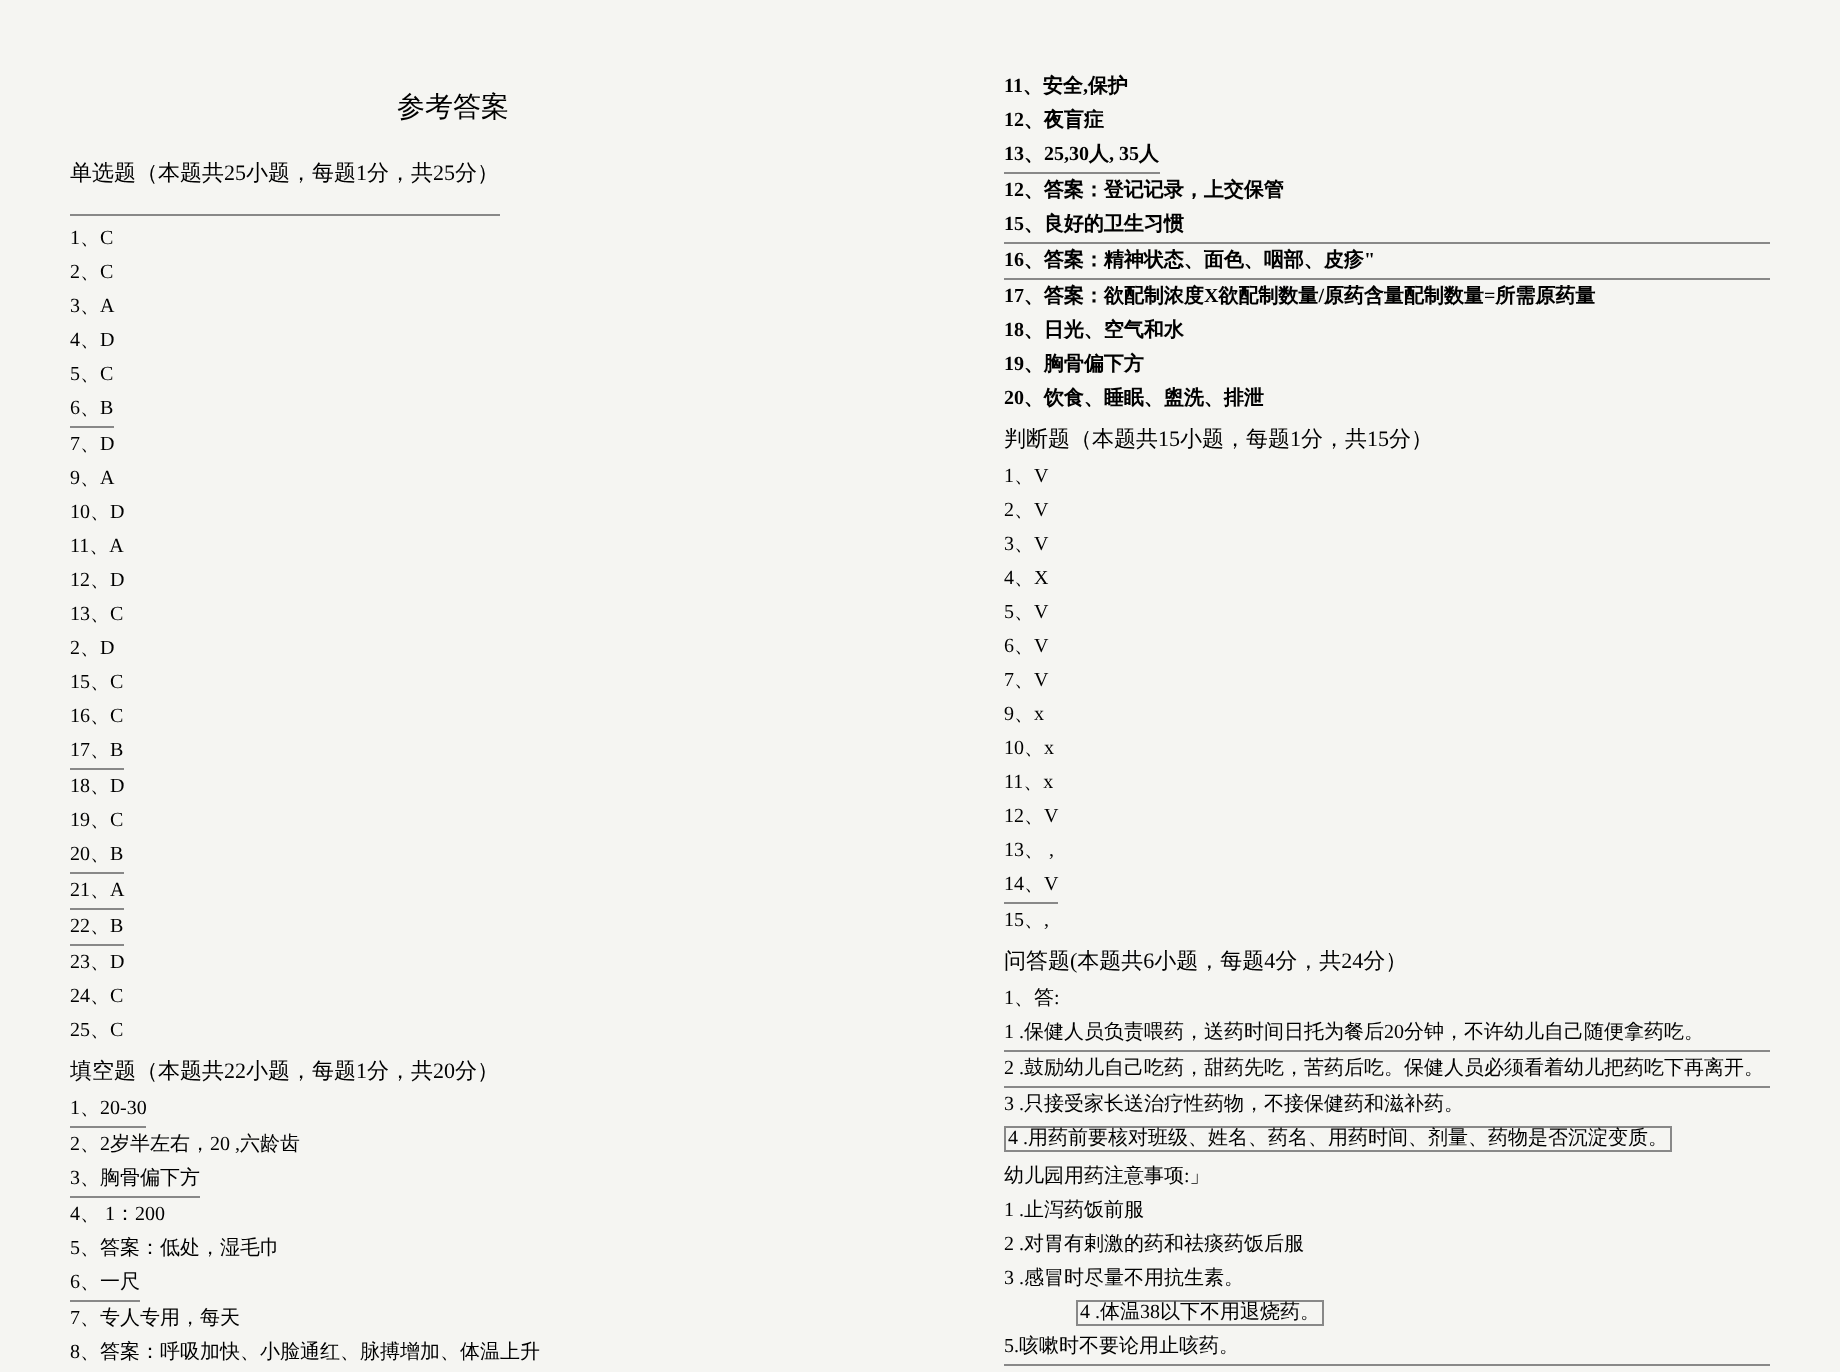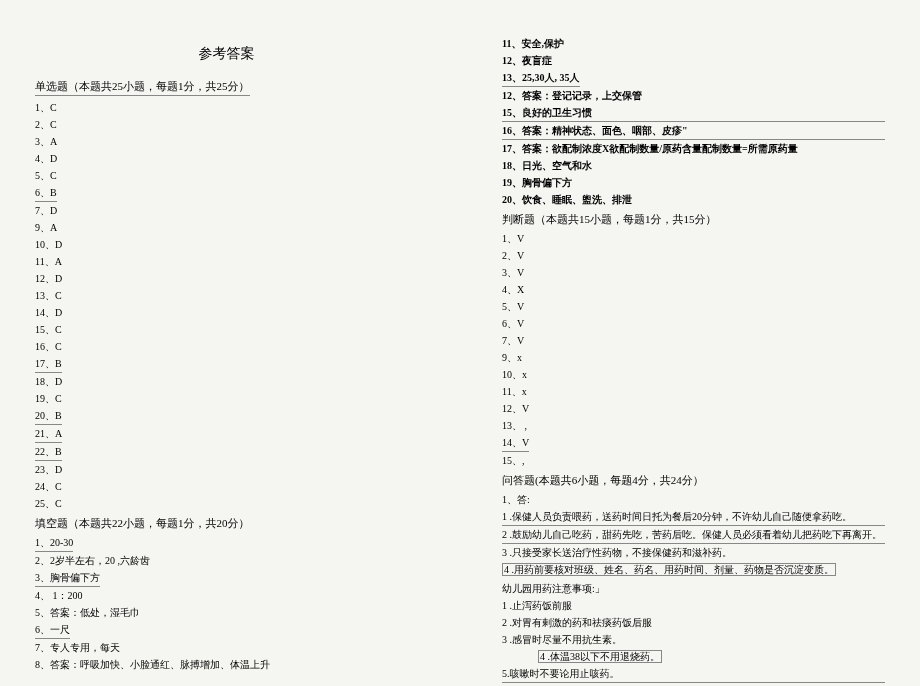--- a/index.html
+++ b/index.html
@@ -27,21 +27,21 @@
       text-align: center;
       font-size: 14px;
       font-weight: normal;
       margin-bottom: 12px;
       margin-top: 25px;
     }
     .section-header {
       font-size: 11px;
       margin: 4px 0 3px 0;
       border-bottom: 1px solid #888;
-      padding-bottom: 1px;
+      padding-bottom: 13px;
       display: inline-block;
     }
     .section-header-plain {
       font-size: 11px;
       margin: 4px 0 3px 0;
     }
     .line {
       line-height: 17px;
       white-space: nowrap;
     }
@@ -73,21 +73,21 @@
         <div class="line">3、A</div>
         <div class="line">4、D</div>
         <div class="line">5、C</div>
         <div class="line"><span class="underlined">6、B</span></div>
         <div class="line">7、D</div>
         <div class="line">9、A</div>
         <div class="line">10、D</div>
         <div class="line">11、A</div>
         <div class="line">12、D</div>
         <div class="line">13、C</div>
-        <div class="line">14、D</div>
+        <div class="line">2、D</div>
         <div class="line">15、C</div>
         <div class="line">16、C</div>
         <div class="line"><span class="underlined">17、B</span></div>
         <div class="line">18、D</div>
         <div class="line">19、C</div>
         <div class="line"><span class="underlined">20、B</span></div>
         <div class="line"><span class="underlined">21、A</span></div>
         <div class="line"><span class="underlined">22、B</span></div>
         <div class="line">23、D</div>
         <div class="line">24、C</div>

